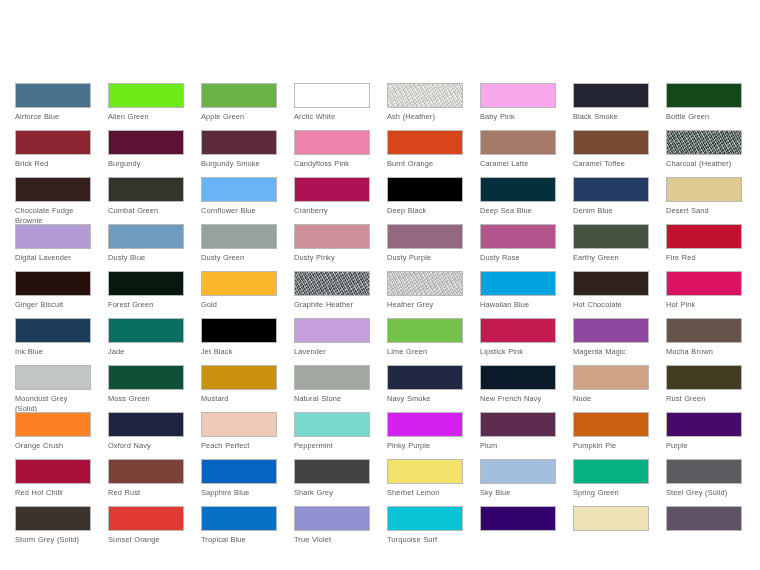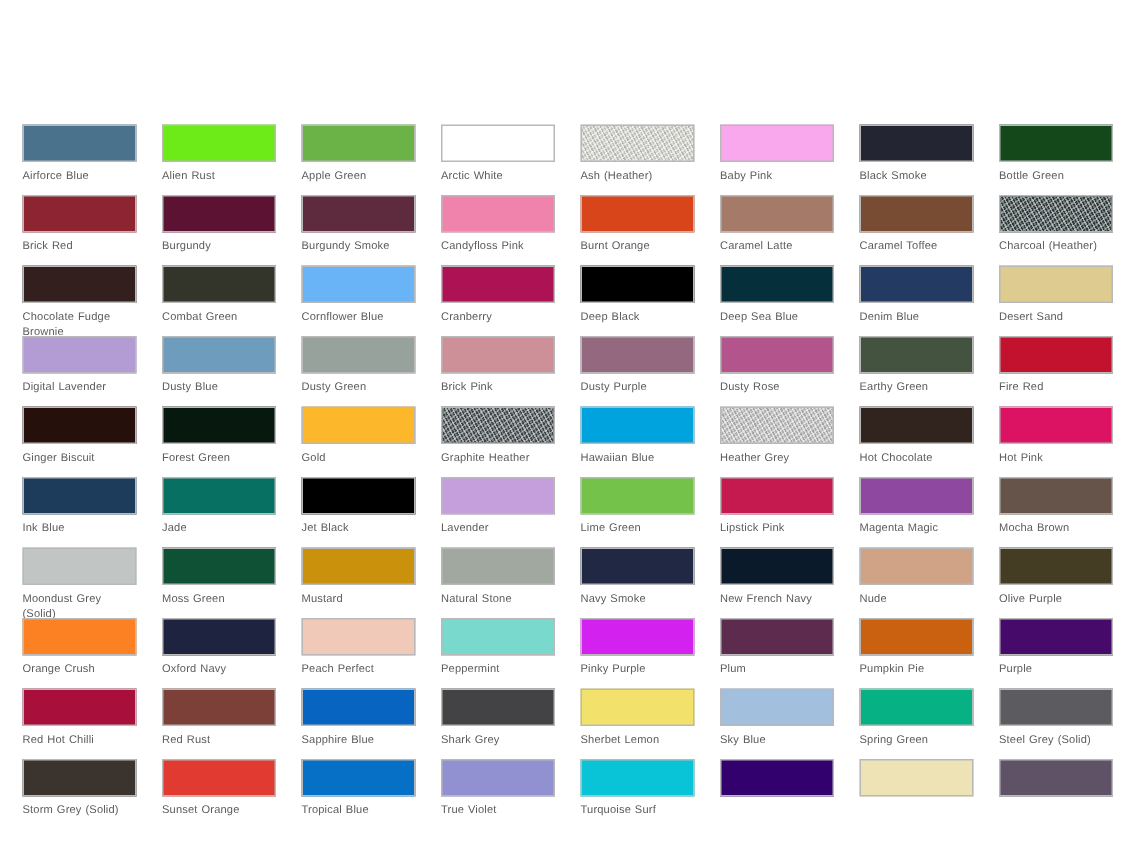--- a/index.html
+++ b/index.html
@@ -69,21 +69,21 @@
 <body>
 
 <div id="page">
   <div id="swatch-grid">
       <div class="swatch-cell">
         <div class="swatch-chip" style="background-color: rgb(75, 114, 140); border-color: rgb(185, 185, 185);"></div>
         <div class="swatch-label">Airforce Blue</div>
       </div>
       <div class="swatch-cell">
         <div class="swatch-chip" style="background-color: rgb(108, 235, 24); border-color: rgb(185, 185, 185);"></div>
-        <div class="swatch-label">Alien Rust</div>
+        <div class="swatch-label">Alien Green</div>
       </div>
       <div class="swatch-cell">
         <div class="swatch-chip" style="background-color: rgb(108, 179, 71); border-color: rgb(185, 185, 185);"></div>
         <div class="swatch-label">Apple Green</div>
       </div>
       <div class="swatch-cell">
         <div class="swatch-chip" style="background-color: rgb(255, 255, 255); border-color: rgb(185, 185, 185);"></div>
         <div class="swatch-label">Arctic White</div>
       </div>
       <div class="swatch-cell">
@@ -173,21 +173,21 @@
       <div class="swatch-cell">
         <div class="swatch-chip" style="background-color: rgb(109, 156, 189); border-color: rgb(185, 185, 185);"></div>
         <div class="swatch-label">Dusty Blue</div>
       </div>
       <div class="swatch-cell">
         <div class="swatch-chip" style="background-color: rgb(151, 162, 156); border-color: rgb(185, 185, 185);"></div>
         <div class="swatch-label">Dusty Green</div>
       </div>
       <div class="swatch-cell">
         <div class="swatch-chip" style="background-color: rgb(205, 144, 152); border-color: rgb(185, 185, 185);"></div>
-        <div class="swatch-label">Brick Pink</div>
+        <div class="swatch-label">Dusty Pinky</div>
       </div>
       <div class="swatch-cell">
         <div class="swatch-chip" style="background-color: rgb(148, 105, 127); border-color: rgb(185, 185, 185);"></div>
         <div class="swatch-label">Dusty Purple</div>
       </div>
       <div class="swatch-cell">
         <div class="swatch-chip" style="background-color: rgb(180, 84, 140); border-color: rgb(185, 185, 185);"></div>
         <div class="swatch-label">Dusty Rose</div>
       </div>
       <div class="swatch-cell">
@@ -208,28 +208,28 @@
       </div>
       <div class="swatch-cell">
         <div class="swatch-chip" style="background-color: rgb(252, 183, 42); border-color: rgb(185, 185, 185);"></div>
         <div class="swatch-label">Gold</div>
       </div>
       <div class="swatch-cell">
         <div class="swatch-chip heather" style="background-color: rgb(75, 84, 87); border-color: rgb(185, 185, 185);"></div>
         <div class="swatch-label">Graphite Heather</div>
       </div>
       <div class="swatch-cell">
+        <div class="swatch-chip heather" style="background-color: rgb(198, 198, 198); border-color: rgb(185, 185, 185);"></div>
+        <div class="swatch-label">Heather Grey</div>
+      </div>
+      <div class="swatch-cell">
         <div class="swatch-chip" style="background-color: rgb(0, 163, 221); border-color: rgb(185, 185, 185);"></div>
         <div class="swatch-label">Hawaiian Blue</div>
       </div>
       <div class="swatch-cell">
-        <div class="swatch-chip heather" style="background-color: rgb(198, 198, 198); border-color: rgb(185, 185, 185);"></div>
-        <div class="swatch-label">Heather Grey</div>
-      </div>
-      <div class="swatch-cell">
         <div class="swatch-chip" style="background-color: rgb(49, 36, 31); border-color: rgb(185, 185, 185);"></div>
         <div class="swatch-label">Hot Chocolate</div>
       </div>
       <div class="swatch-cell">
         <div class="swatch-chip" style="background-color: rgb(220, 19, 98); border-color: rgb(185, 185, 185);"></div>
         <div class="swatch-label">Hot Pink</div>
       </div>
       <div class="swatch-cell">
         <div class="swatch-chip" style="background-color: rgb(29, 59, 90); border-color: rgb(185, 185, 185);"></div>
         <div class="swatch-label">Ink Blue</div>
@@ -285,21 +285,21 @@
       <div class="swatch-cell">
         <div class="swatch-chip" style="background-color: rgb(11, 26, 42); border-color: rgb(185, 185, 185);"></div>
         <div class="swatch-label">New French Navy</div>
       </div>
       <div class="swatch-cell">
         <div class="swatch-chip" style="background-color: rgb(208, 163, 135); border-color: rgb(185, 185, 185);"></div>
         <div class="swatch-label">Nude</div>
       </div>
       <div class="swatch-cell">
         <div class="swatch-chip" style="background-color: rgb(68, 61, 36); border-color: rgb(185, 185, 185);"></div>
-        <div class="swatch-label">Olive Purple</div>
+        <div class="swatch-label">Rust Green</div>
       </div>
       <div class="swatch-cell">
         <div class="swatch-chip" style="background-color: rgb(251, 129, 34); border-color: rgb(185, 185, 185);"></div>
         <div class="swatch-label">Orange Crush</div>
       </div>
       <div class="swatch-cell">
         <div class="swatch-chip" style="background-color: rgb(30, 35, 64); border-color: rgb(185, 185, 185);"></div>
         <div class="swatch-label">Oxford Navy</div>
       </div>
       <div class="swatch-cell">

